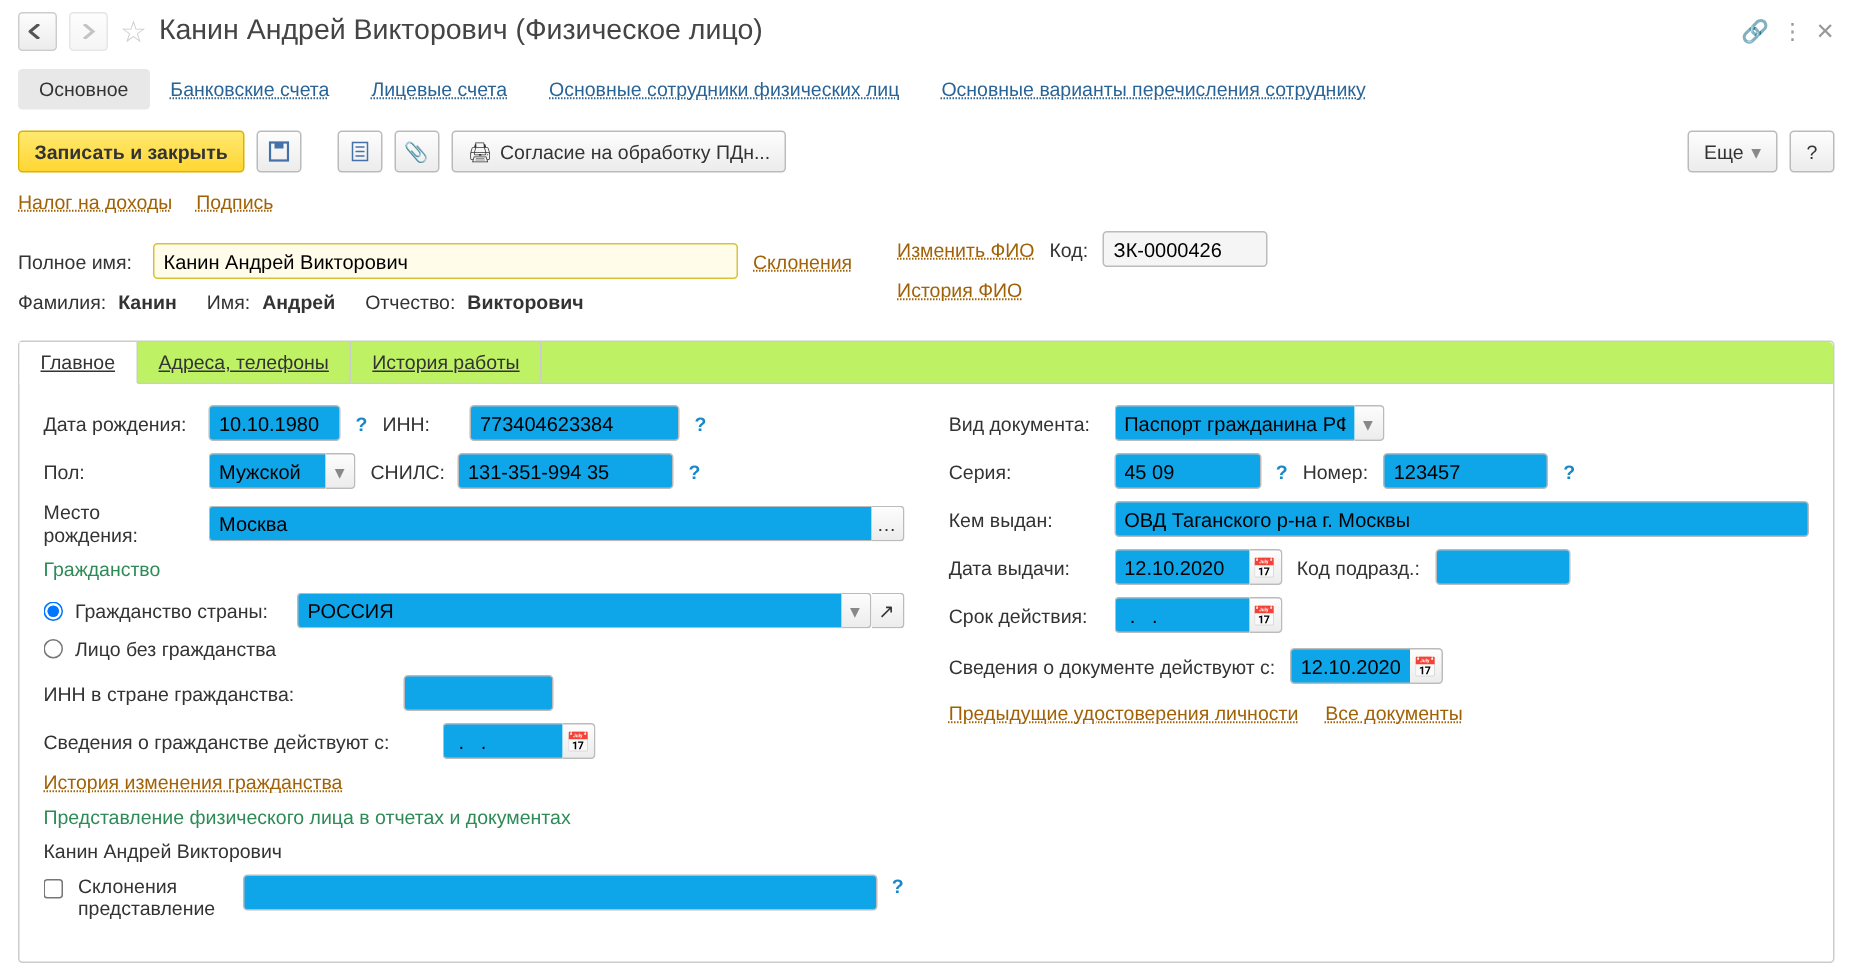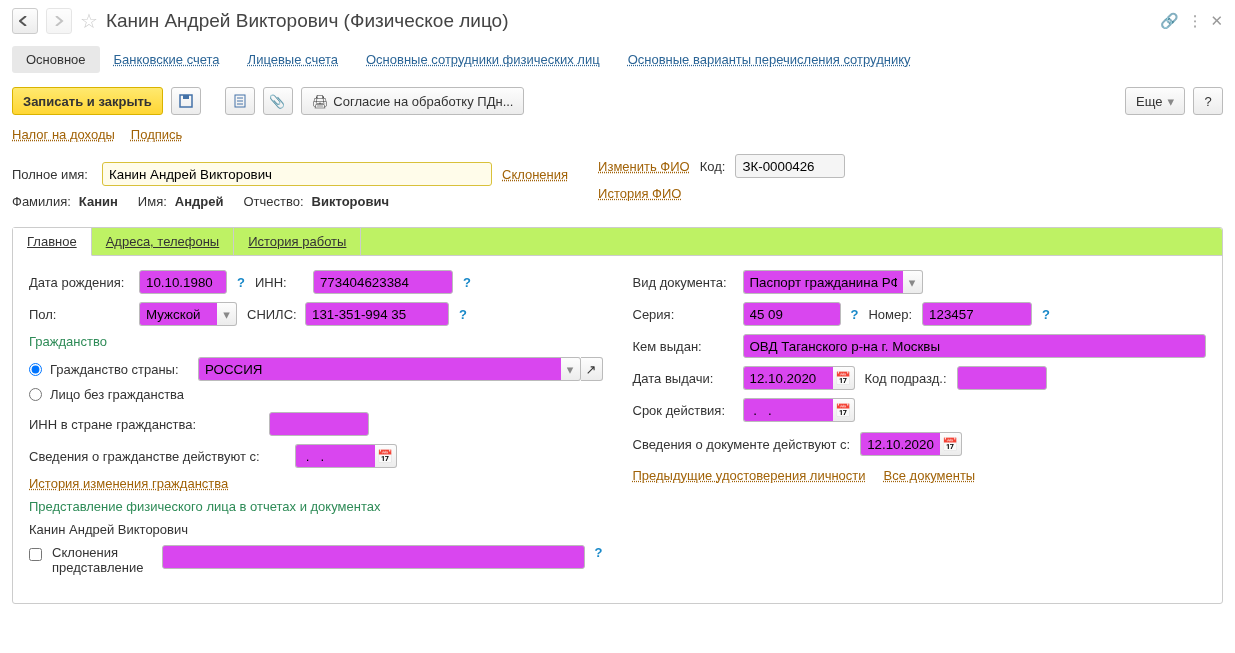--- a/index.html
+++ b/index.html
@@ -16,21 +16,21 @@
 .navtab:not(.active) { text-decoration: underline dotted; }
 .toolbar { display:flex; align-items:center; gap:8px; margin-bottom: 12px; }
 .btn { border: 1px solid #bbb; background: linear-gradient(#fdfdfd,#ececec); border-radius: 3px; padding: 5px 10px; cursor:pointer; display:flex; align-items:center; gap:5px; height:28px;}
 .btn.yellow { background: linear-gradient(#ffe96f,#ffd634); border-color: #d9b300; font-weight: bold; color:#333;}
 .btn.icon-only { width: 30px; padding:0; justify-content:center;}
 .links-row { display:flex; gap:16px; margin-bottom: 12px;}
 .link { color: #a16207; text-decoration: underline dotted; cursor:pointer;}
 .row { display:flex; align-items:center; gap:10px; margin-bottom: 8px;}
 .lbl { color: #333; }
 .val-bold { font-weight: bold;}
-.input { border: 1px solid #bbb; border-radius: 3px; padding: 3px 6px; height: 24px; background:#d946ef;}
+.input { border: 1px solid #bbb; border-radius: 3px; padding: 3px 6px; height: 24px; background:#0ea5e9;}
 .input.highlight { border: 1.5px solid #d9c13a; background: #fffcea;}
 .input.bg { background: #f5f5f5;}
 .select-arrow { width: 20px; border-left: 1px solid #ccc; display:flex; align-items:center; justify-content:center; color:#888; cursor:pointer;}
 .input-group { display:flex; align-items:stretch; }
 .input-group .input { border-right: none; border-radius: 3px 0 0 3px;}
 .input-group .select-arrow { border:1px solid #bbb; border-left:none; border-radius:0 3px 3px 0; background: linear-gradient(#fdfdfd,#ececec);}
 .input-group .btn-small { border:1px solid #bbb; border-left:none; border-radius:0 3px 3px 0; background: linear-gradient(#fdfdfd,#ececec); width:22px; display:flex;align-items:center;justify-content:center;cursor:pointer;}
 .tabs-panel { border: 1px solid #ccc; border-radius: 3px; padding: 14px 16px 20px;}
 .tabheads { display:flex; margin: -14px -16px 14px; border-bottom: 1px solid #ccc; background:#bef264; border-radius:3px 3px 0 0;text-decoration:underline;}
 .tabhead { padding: 6px 14px; border-right: 1px solid #ccc; cursor:pointer;}
@@ -168,20 +168,27 @@
       <div class="row">
         <span class="lbl" style="width:100px">Пол:</span>
         <div class="input-group">
             <input class="input" style="width: 78px;" value="Мужской">
             <div class="select-arrow">▾</div>
           </div>
         <span class="lbl" style="width:48px">СНИЛС:</span>
         <input class="input" style="width: 144px;" value="131-351-994 35">
         <span class="help-q">?</span>
       </div>
+      <div class="row">
+        <span class="lbl" style="width:100px">Место рождения:</span>
+        <div class="input-group" style="flex:1">
+            <input class="input" style="flex: 1 1 0%;" value="Москва">
+            <div class="btn-small">…</div>
+          </div>
+      </div>
       <div class="green-title">Гражданство</div>
       <div class="radio-row">
         <input type="radio" checked="" style="">
         <span class="lbl" style="width:140px">Гражданство страны:</span>
         <div class="input-group" style="flex:1">
             <input class="input" style="flex: 1 1 0%;" value="РОССИЯ">
             <div class="select-arrow">▾</div>
             <div class="btn-small">↗</div>
           </div>
       </div>

